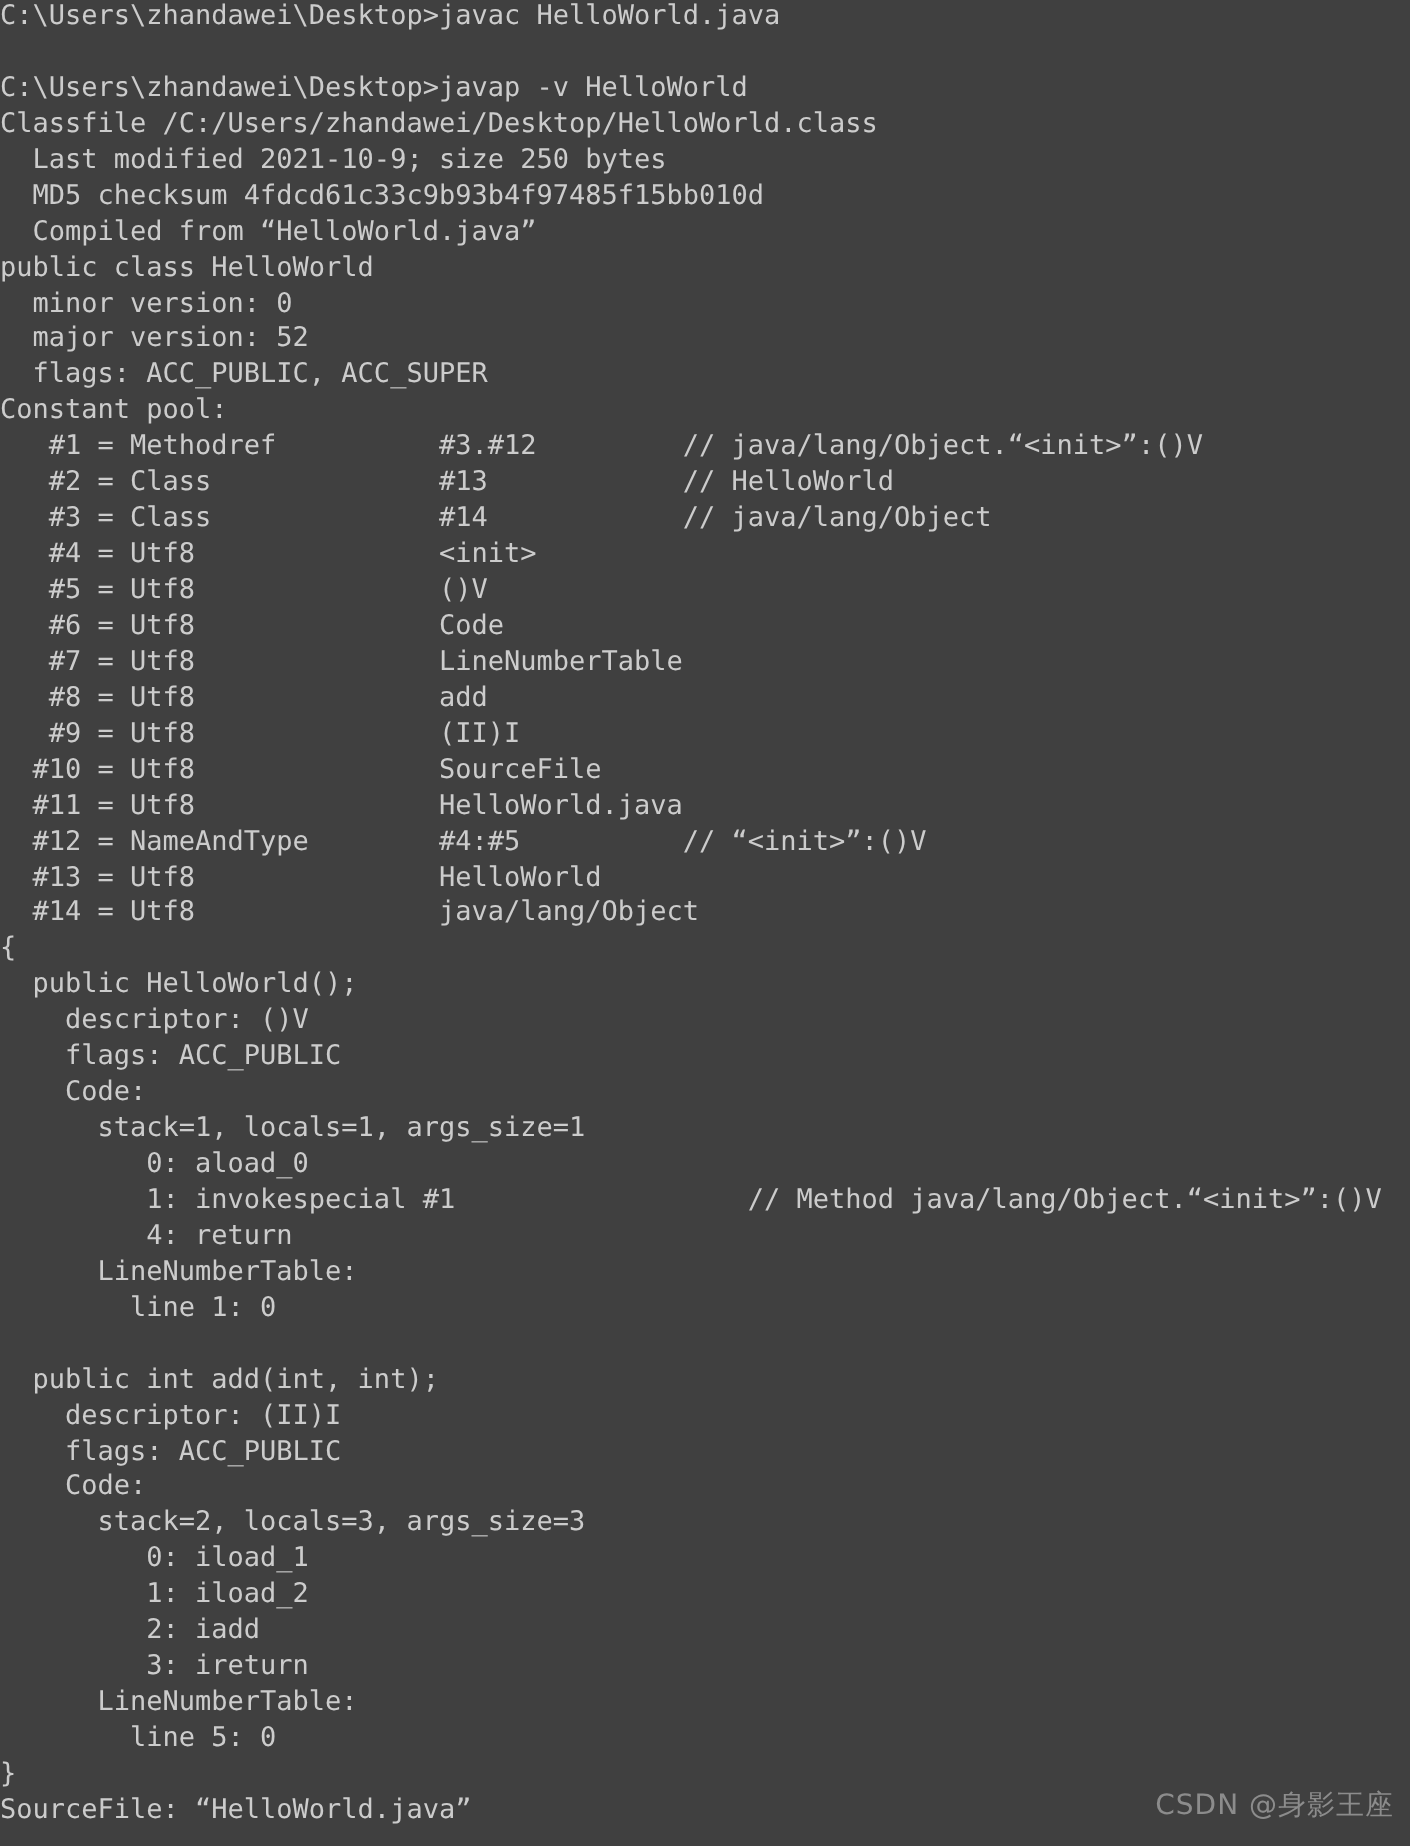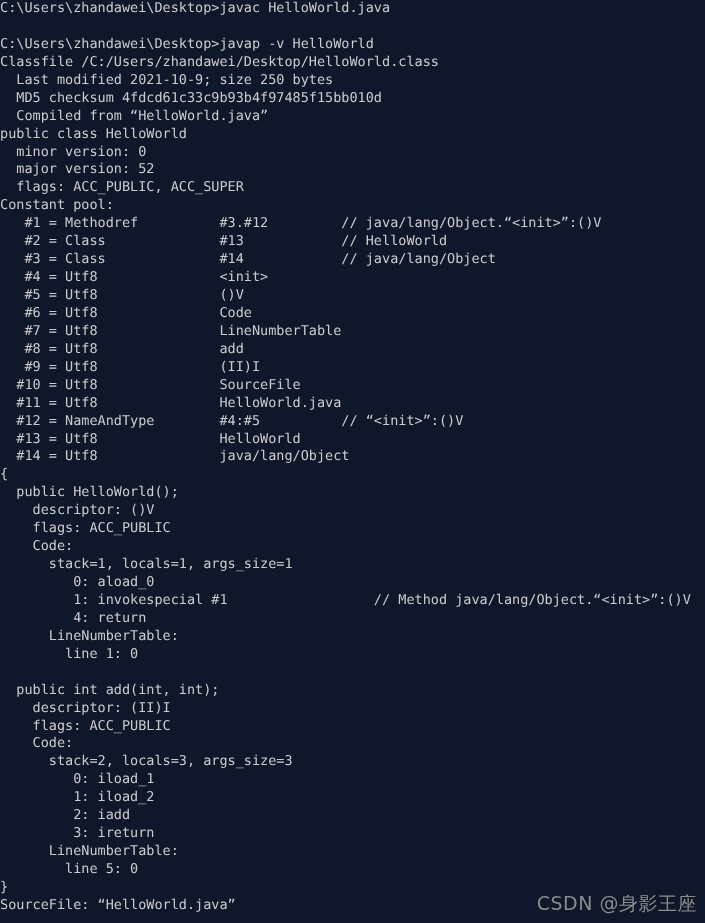--- a/index.html
+++ b/index.html
@@ -41,31 +41,31 @@
   #console-output .line {
     display: block;
     height: 17.95px;
     white-space: pre;
   }
   #watermark {
     position: absolute;
     right: 8px;
     bottom: 8px;
     font-family: "DejaVu Sans", "Liberation Sans", sans-serif;
-    font-size: 19px;
+    font-size: 14px;
     line-height: 24px;
     color: #8c8c8c;
     letter-spacing: 0.5px;
     white-space: pre;
     pointer-events: none;
     user-select: none;
   }
 </style>
 </head>
 <body>
 
-<div id="terminal" style="background: #0f172a; color: rgb(204, 204, 204);">
+<div id="terminal" style="background: #404040; color: rgb(204, 204, 204);">
 
   <div id="console-output"><span class="line">C:\Users\zhandawei\Desktop&gt;javac HelloWorld.java</span><span class="line">&nbsp;</span><span class="line">C:\Users\zhandawei\Desktop&gt;javap -v HelloWorld</span><span class="line">Classfile /C:/Users/zhandawei/Desktop/HelloWorld.class</span><span class="line">  Last modified 2021-10-9; size 250 bytes</span><span class="line">  MD5 checksum 4fdcd61c33c9b93b4f97485f15bb010d</span><span class="line">  Compiled from “HelloWorld.java”</span><span class="line">public class HelloWorld</span><span class="line">  minor version: 0</span><span class="line">  major version: 52</span><span class="line">  flags: ACC_PUBLIC, ACC_SUPER</span><span class="line">Constant pool:</span><span class="line">   #1 = Methodref          #3.#12         // java/lang/Object.“&lt;init&gt;”:()V</span><span class="line">   #2 = Class              #13            // HelloWorld</span><span class="line">   #3 = Class              #14            // java/lang/Object</span><span class="line">   #4 = Utf8               &lt;init&gt;</span><span class="line">   #5 = Utf8               ()V</span><span class="line">   #6 = Utf8               Code</span><span class="line">   #7 = Utf8               LineNumberTable</span><span class="line">   #8 = Utf8               add</span><span class="line">   #9 = Utf8               (II)I</span><span class="line">  #10 = Utf8               SourceFile</span><span class="line">  #11 = Utf8               HelloWorld.java</span><span class="line">  #12 = NameAndType        #4:#5          // “&lt;init&gt;”:()V</span><span class="line">  #13 = Utf8               HelloWorld</span><span class="line">  #14 = Utf8               java/lang/Object</span><span class="line">{</span><span class="line">  public HelloWorld();</span><span class="line">    descriptor: ()V</span><span class="line">    flags: ACC_PUBLIC</span><span class="line">    Code:</span><span class="line">      stack=1, locals=1, args_size=1</span><span class="line">         0: aload_0</span><span class="line">         1: invokespecial #1                  // Method java/lang/Object.“&lt;init&gt;”:()V</span><span class="line">         4: return</span><span class="line">      LineNumberTable:</span><span class="line">        line 1: 0</span><span class="line">&nbsp;</span><span class="line">  public int add(int, int);</span><span class="line">    descriptor: (II)I</span><span class="line">    flags: ACC_PUBLIC</span><span class="line">    Code:</span><span class="line">      stack=2, locals=3, args_size=3</span><span class="line">         0: iload_1</span><span class="line">         1: iload_2</span><span class="line">         2: iadd</span><span class="line">         3: ireturn</span><span class="line">      LineNumberTable:</span><span class="line">        line 5: 0</span><span class="line">}</span><span class="line">SourceFile: “HelloWorld.java”</span></div>
 
   <div id="watermark" style="color: rgb(140, 140, 140);">CSDN @身影王座</div>
 
 </div>
 
 </body></html>

